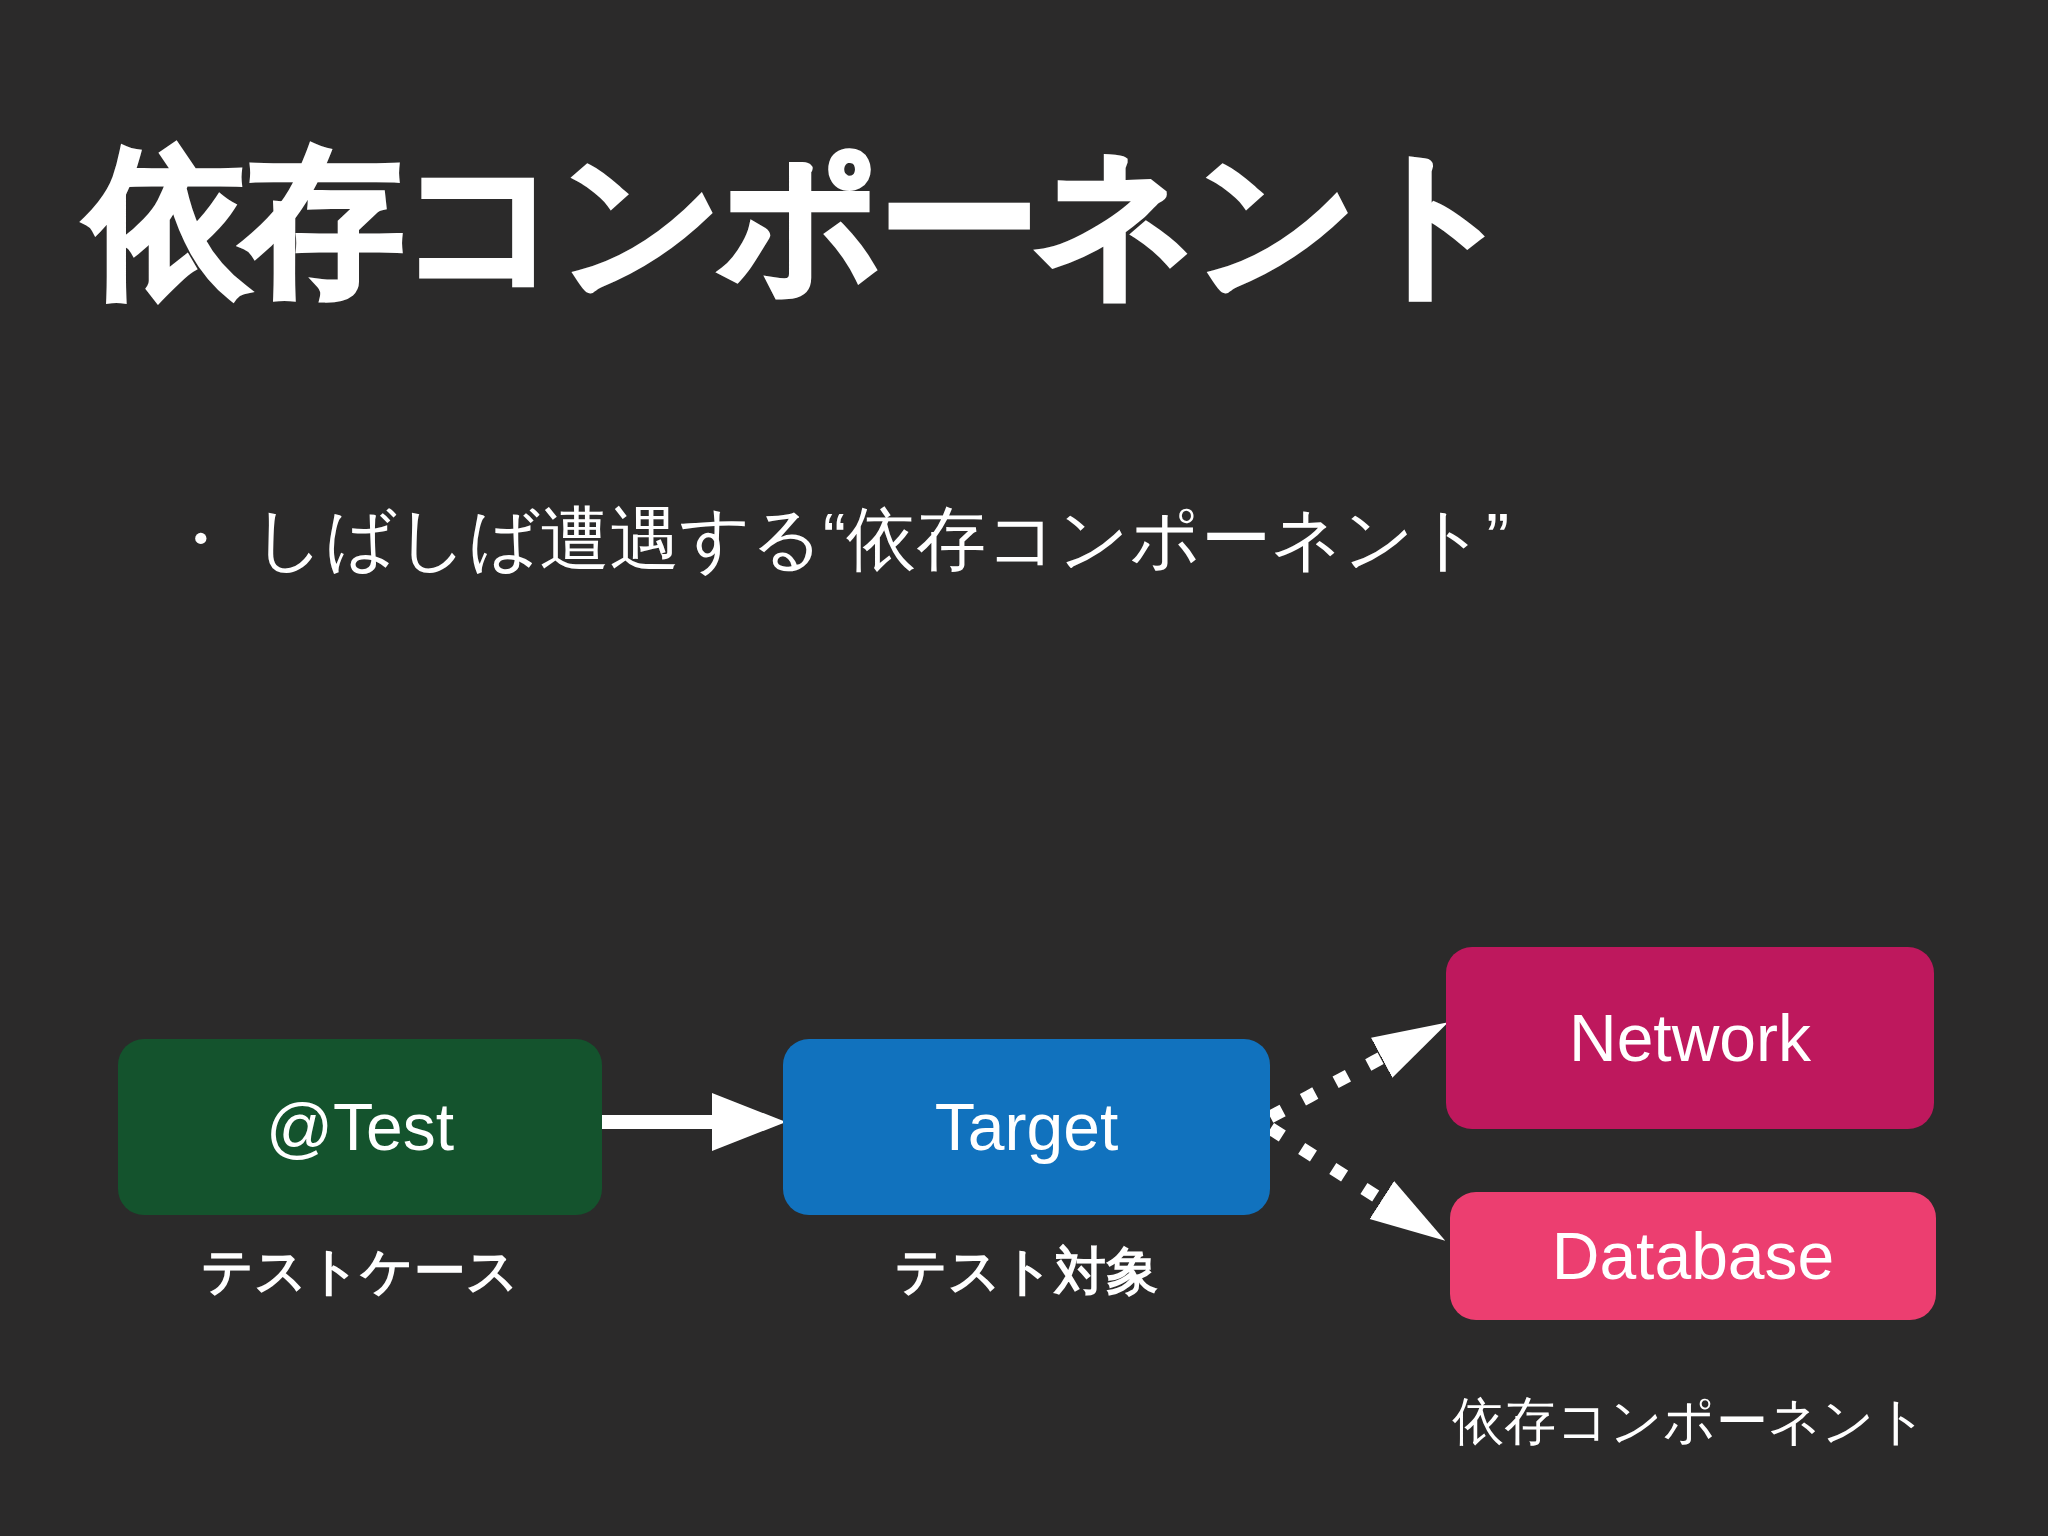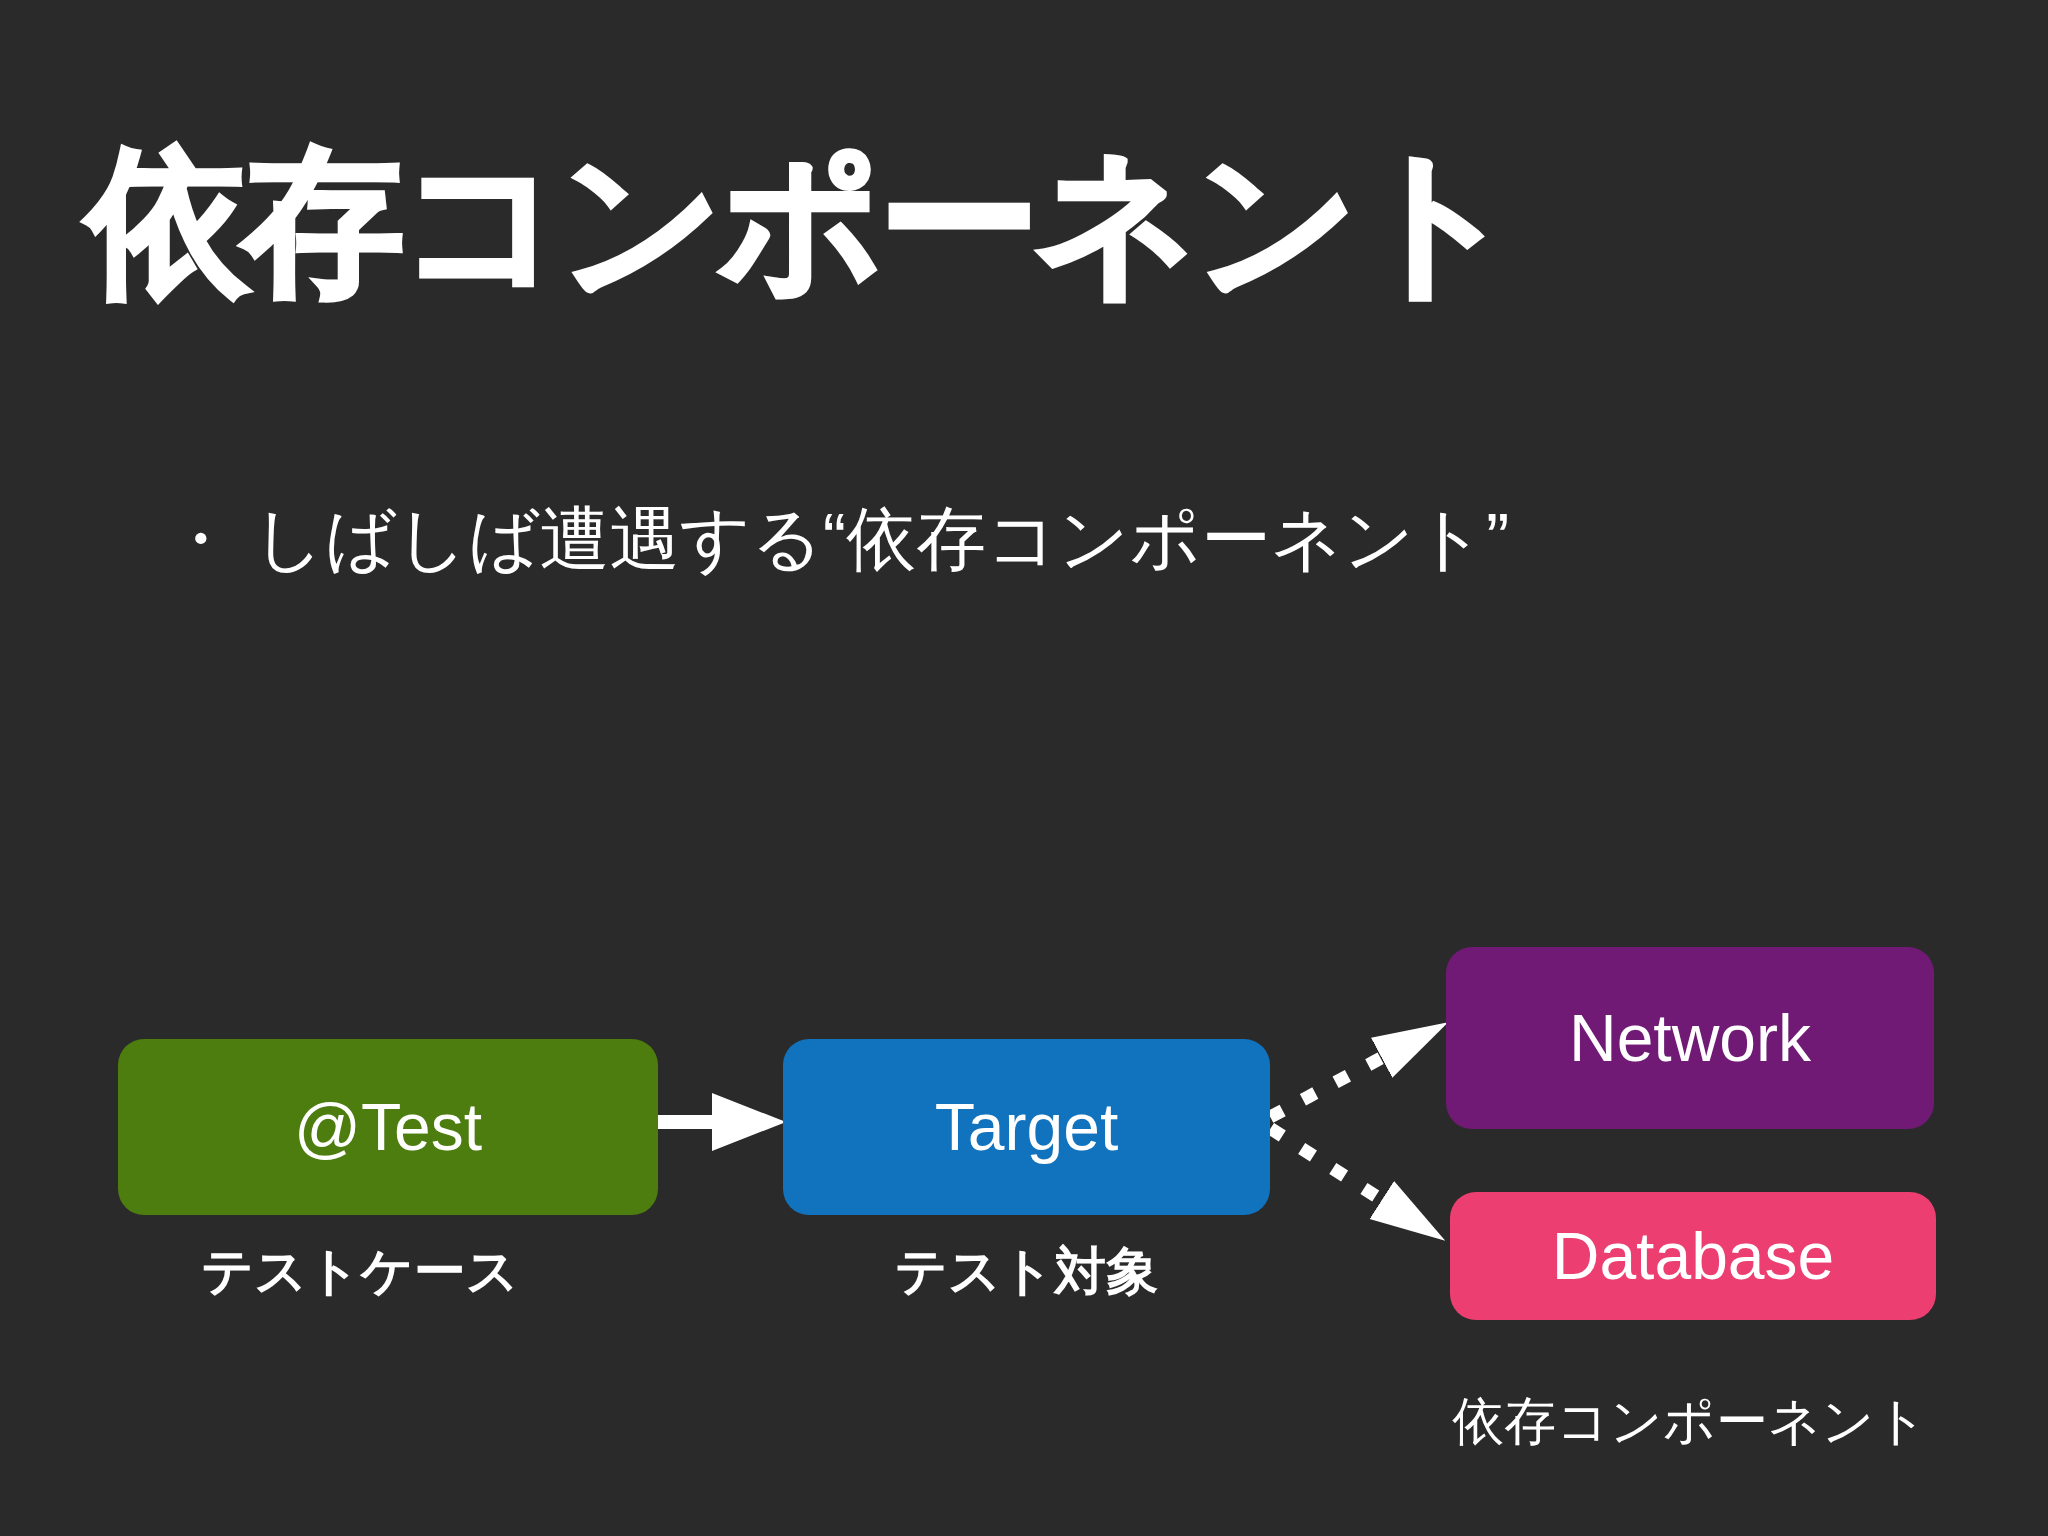--- a/index.html
+++ b/index.html
@@ -25,23 +25,23 @@
   }
   .bullet-marker{font-size:70px;}
 
   .diagram{position:absolute;left:0;top:0;width:2048px;height:1536px;}
   .edges{position:absolute;left:0;top:0;width:2048px;height:1536px;pointer-events:none;}
 
   .node{
     position:absolute;display:flex;align-items:center;justify-content:center;
     border-radius:26px;color:#FFFFFF;font-size:66px;white-space:nowrap;
   }
-  .node-test    {left:118px; top:995px;  width:540px;height:176px;background:#4d7c0f;}
+  .node-test    {left:118px; top:995px;  width:484px;height:176px;background:#14532d;}
   .node-target  {left:783px; top:995px;  width:487px;height:176px;background:#1172BE;}
-  .node-network {left:1446px;top:903px;  width:488px;height:182px;background:#701a75;}
+  .node-network {left:1446px;top:903px;  width:488px;height:182px;background:#be185d;}
   .node-database{left:1450px;top:1148px; width:486px;height:128px;background:#EC3E70;}
 
   .caption{
     position:absolute;color:#FFFFFF;font-size:52px;
     text-align:center;white-space:nowrap;line-height:1.2;
   }
   .caption-test  {left:118px; width:484px;top:1196px;font-weight:bold;}
   .caption-target{left:783px; width:487px;top:1196px;font-weight:bold;}
   .caption-deps  {left:1430px;width:520px;top:1346px;}
 </style>

